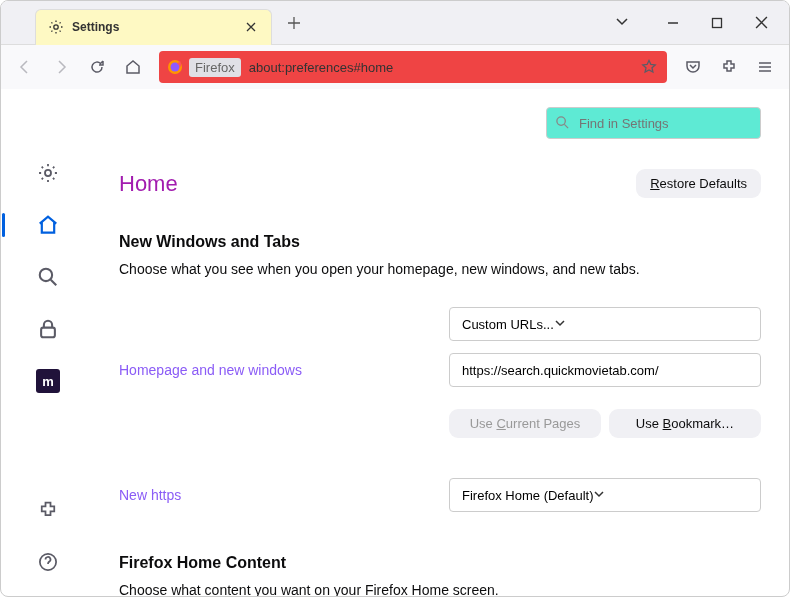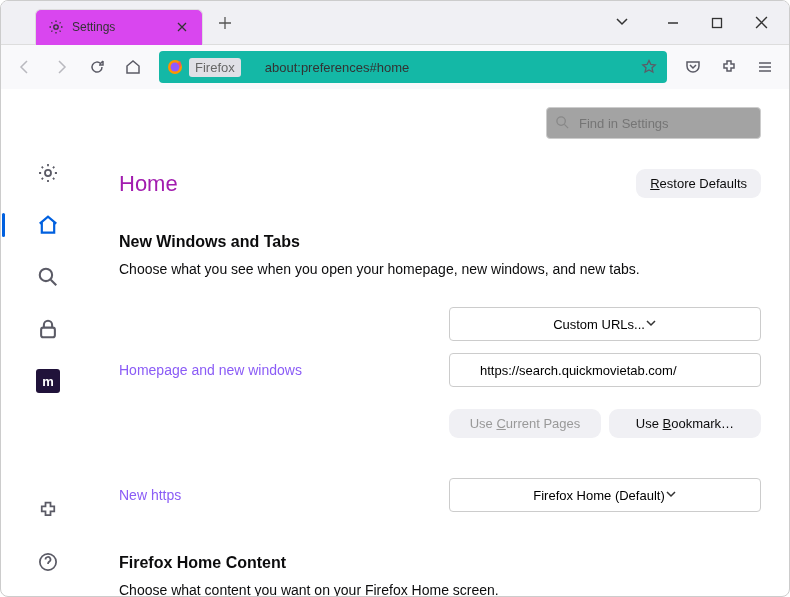--- a/index.html
+++ b/index.html
@@ -1,64 +1,64 @@
 <!DOCTYPE html>
 <html><head>
   <meta charset="utf-8">
   <style>
     * { margin: 0; padding: 0; box-sizing: border-box; font-family: -apple-system, BlinkMacSystemFont, 'Segoe UI', sans-serif; }
     body { width: 790px; height: 597px; background: #fff; border: 1px solid #ccc; border-radius: 8px; overflow: hidden; position: relative; }
     
     .titlebar { height: 44px; display: flex; align-items: center; background: #f0f0f4; border-bottom: 1px solid #ddd; }
-    .tab { display: flex; align-items: center; gap: 8px; padding: 8px 12px; background: #d946ef; border-radius: 6px 6px 0 0; margin-left: 34px; margin-top: 8px; height: 36px; border: 1px solid #ddd; border-bottom: none; position: relative; width: 168px; }
+    .tab { display: flex; align-items: center; gap: 8px; padding: 8px 12px; background: #fef9c3; border-radius: 6px 6px 0 0; margin-left: 34px; margin-top: 8px; height: 36px; border: 1px solid #ddd; border-bottom: none; position: relative; width: 237px; font-weight: bold; }
     .tab-icon { width: 16px; height: 16px; display: flex; align-items: center; justify-content: center; }
     .tab-title { font-size: 12px; color: #333; flex: 1; }
     .tab-close { width: 16px; height: 16px; display: flex; align-items: center; justify-content: center; cursor: pointer; }
     .new-tab-btn { width: 28px; height: 28px; display: flex; align-items: center; justify-content: center; margin-left: 8px; cursor: pointer; color: #666; }
     .titlebar-spacer { flex: 1; }
     .win-controls { display: flex; gap: 28px; padding-right: 20px; align-items: center; }
     .win-btn { width: 16px; height: 16px; display: flex; align-items: center; justify-content: center; cursor: pointer; color: #333; }
     .caret-down { margin-right: 36px; color: #333; }
     
     .toolbar { height: 44px; display: flex; align-items: center; padding: 0 8px; gap: 4px; background: #f9f9fb; }
     .tb-btn { width: 32px; height: 32px; display: flex; align-items: center; justify-content: center; cursor: pointer; border-radius: 4px; color: #5b5b66; }
     .tb-btn.disabled { opacity: 0.4; cursor: default; }
-    .urlbar { flex: 1; height: 32px; display: flex; align-items: center; background: #14b8a6; border-radius: 4px; padding: 0 8px; gap: 24px; margin: 0 6px; justify-content: flex-end; }
+    .urlbar { flex: 1; height: 32px; display: flex; align-items: center; background: #ef4444; border-radius: 4px; padding: 0 8px; gap: 8px; margin: 0 6px; justify-content: flex-end; }
     .url-identity { display: flex; align-items: center; gap: 6px; }
     .fx-logo { width: 16px; height: 16px; }
     .url-protocol { font-size: 13px; color: #666; padding: 2px 6px; background: #e0e0e6; border-radius: 3px; }
     .url-text { font-size: 13px; color: #333; flex: 1; }
     .url-star { width: 20px; height: 20px; display: flex; align-items: center; justify-content: center; color: #5b5b66; }
     
     .content { display: flex; height: calc(100% - 88px); }
     .sidebar { width: 94px; display: flex; flex-direction: column; align-items: center; padding-top: 68px; gap: 20px; }
     .sb-item { width: 32px; height: 32px; display: flex; align-items: center; justify-content: center; cursor: pointer; border-radius: 4px; color: #5b5b66; position: relative; }
     .sb-item.active { color: #0060df; }
     .sb-item.active::before { content: ''; position: absolute; left: -30px; top: 4px; bottom: 4px; width: 3px; background: #0060df; border-radius: 2px; }
     .sb-moz { width: 24px; height: 24px; background: #20123a; color: #fff; display: flex; align-items: center; justify-content: center; font-size: 13px; font-weight: bold; border-radius: 3px; }
     
     .main { flex: 1; padding: 18px 28px 0 24px; overflow-y: auto; }
     .search-row { display: flex; justify-content: flex-end; margin-bottom: 30px; }
-    .search-input { width: 215px; height: 32px; border: 1px solid #ccc; border-radius: 4px; padding: 0 10px 0 32px; font-size: 13px; background: #a3a3a3; }
+    .search-input { width: 215px; height: 32px; border: 1px solid #ccc; border-radius: 4px; padding: 0 10px 0 32px; font-size: 13px; background: #5eead4; }
     .search-wrap { position: relative; }
     .search-wrap .sicon { position: absolute; left: 9px; top: 8px; color: #888; }
     
     .heading-row { display: flex; align-items: center; justify-content: space-between; margin-bottom: 35px; }
     .h1 { font-size: 22px; font-weight: 500; color: #a21caf; }
     .btn { padding: 7px 14px; background: #f0f0f4; border: none; border-radius: 9px; font-size: 13px; cursor: pointer; color: #0c0c0d; }
     .btn.disabled { color: #999; cursor: default; }
     
     .section-title { font-size: 16px; font-weight: 600; color: #0c0c0d; margin-bottom: 10px; }
     .section-desc { font-size: 14px; color: #0c0c0d; margin-bottom: 30px; }
     
     .form-row { display: flex; align-items: center; margin-bottom: 12px; }
     .form-label { width: 330px; font-size: 14px; color: #8b5cf6; }
     .form-control { flex: 1; }
-    .select { width: 100%; height: 34px; border: 1px solid #ccc; border-radius: 4px; background: #fff; padding: 8px 12px; display: flex; align-items: center; justify-content: center; cursor: pointer; font-size: 13px; }
-    .text-input { width: 100%; height: 34px; border: 1px solid #ccc; border-radius: 4px; padding: 0 30px; font-size: 13px; outline: none; }
+    .select { width: 100%; height: 34px; border: 1px solid #ccc; border-radius: 4px; background: #fff; padding: 8px 12px; display: flex; align-items: center; justify-content: flex-start; cursor: pointer; font-size: 13px; }
+    .text-input { width: 100%; height: 34px; border: 1px solid #ccc; border-radius: 4px; padding: 0 12px; font-size: 13px; outline: none; }
     .btn-row { display: flex; gap: 8px; justify-content: flex-end; margin-top: 10px; margin-bottom: 28px; }
     .btn-row .btn { flex: 1; text-align: center; }
     
     .section2 { margin-top: 42px; }
   </style>
 </head>
 <body>
 
 <div class="titlebar">
   <div class="tab">

